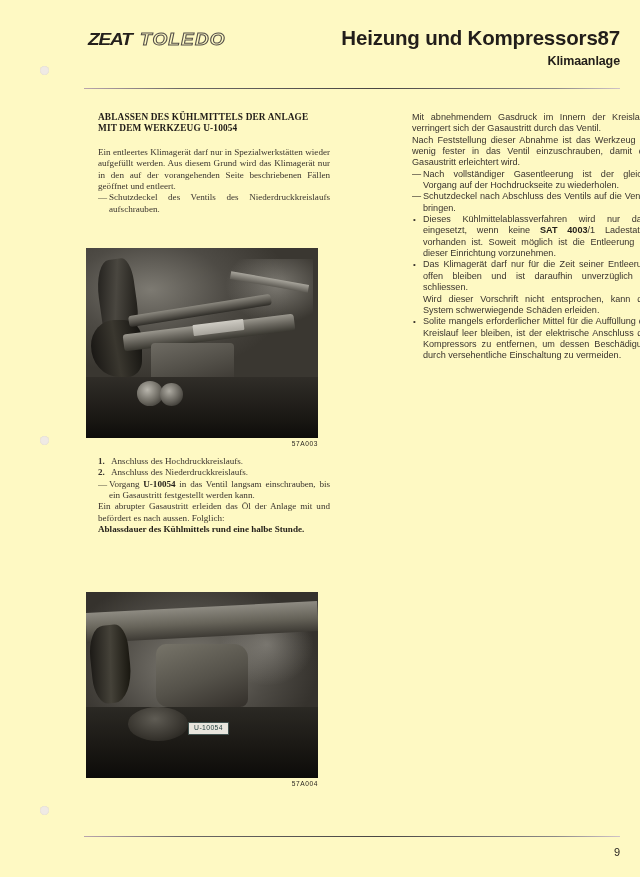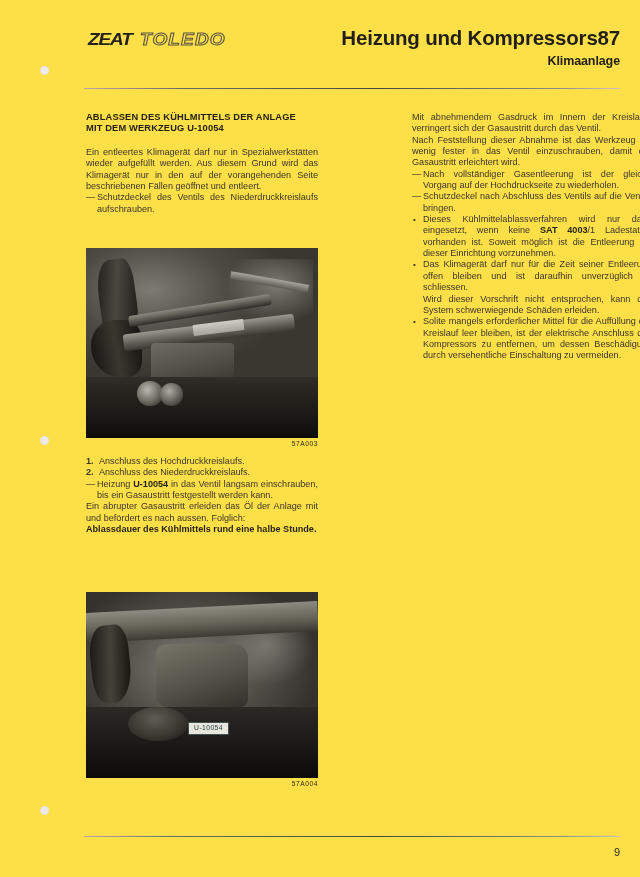--- a/index.html
+++ b/index.html
@@ -12,21 +12,21 @@
     height: 877px;
     font-family: "Liberation Sans", sans-serif;
     color: #2b2520;
     position: relative;
     overflow: hidden;
   }
 
   .page {
     position: absolute;
     inset: 0;
-    background: #fde047;
+    background: #fef9c3;
   }
 
   
   .hole {
     position: absolute;
     left: 40px;
     width: 9px;
     height: 9px;
     border-radius: 50%;
     background: #efeae4;
@@ -114,21 +114,21 @@
     position: absolute;
     top: 112px;
     width: 232px;
     font-size: 9.1px;
     line-height: 11.35px;
     color: #3a342e;
     text-align: justify;
     -moz-text-align-last: left;
     text-align-last: left;
   }
-  .col.left  { left: 86px; }
+  .col.left  { left: 98px; font-family: Liberation Serif, serif; }
   .col.right { left: 366px; width: 240px; margin-left: 46px; }
 
   h2.section-head {
     font-size: 9.3px;
     font-weight: bold;
     line-height: 11.4px;
     margin: 0 0 12px 0;
     color: #201c18;
     letter-spacing: 0.15px;
     text-align: left;
@@ -399,21 +399,21 @@
       <span class="mk">1.</span>
       <span>Anschluss des Hochdruckkreislaufs.</span>
     </p>
     <p class="num-item">
       <span class="mk">2.</span>
       <span>Anschluss des Niederdruckkreislaufs.</span>
     </p>
 
     <p class="dash-item">
       <span class="mk">—</span>
-      <span>Heizung </span><b>U-10054</b><span> in das Ventil langsam einschrauben, bis ein Gasaustritt festgestellt werden kann.</span>
+      <span>Vorgang </span><b>U-10054</b><span> in das Ventil langsam einschrauben, bis ein Gasaustritt festgestellt werden kann.</span>
     </p>
 
     <p class="para">Ein abrupter Gasaustritt erleiden das Öl der Anlage mit und befördert es nach aussen. Folglich:</p>
 
     <p class="para b">Ablassdauer des Kühlmittels rund eine halbe Stunde.</p>
   </div>
 
   <div class="figure fig2">
     <div class="photo">
       <div class="layer p2-bg"></div>

